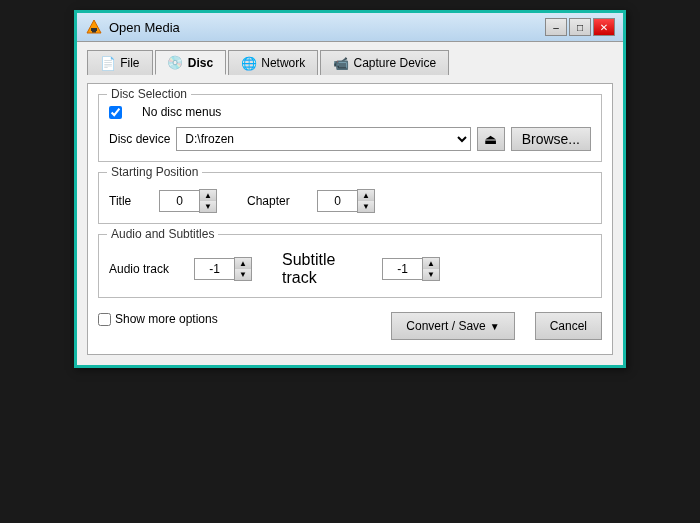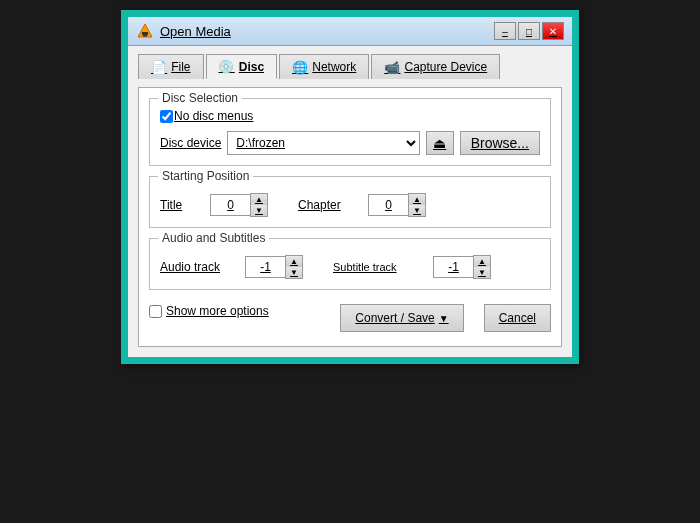--- a/index.html
+++ b/index.html
@@ -17,29 +17,28 @@
     .vlc-bg {
       width: 700px;
       height: 523px;
       background: #1a1a1a;
       position: relative;
       display: flex;
       align-items: center;
       justify-content: center;
     }
     .dialog {
-      width: 458px;
+      width: 552px;
       background: #f0f0f0;
-      border: 7px solid #14b8a6;
+      border: 3px solid #14b8a6;
       box-shadow: 2px 2px 8px rgba(0,0,0,0.5);
       position: absolute;
       top: 10px;
       left: 50%;
       transform: translateX(-50%);
-      text-decoration: underline;
     }
     .titlebar {
       background: linear-gradient(to bottom, #d6e8f7, #b8d4ed);
       padding: 5px 8px;
       display: flex;
       align-items: center;
       justify-content: space-between;
       border-bottom: 1px solid #999;
     }
     .titlebar-left {
@@ -134,21 +133,21 @@
     }
     .radio-item {
       display: flex;
       align-items: center;
       gap: 4px;
       font-size: 12px;
     }
     .checkbox-row {
       display: flex;
       align-items: center;
-      gap: 1px;
+      gap: 20px;
       font-size: 12px;
     }
     
     .device-row {
       display: flex;
       align-items: center;
       gap: 6px;
       margin-top: 8px;
     }
     .device-label {
@@ -233,21 +232,21 @@
       display: flex;
       align-items: center;
       gap: 10px;
       margin-top: 6px;
     }
     .audio-label {
       font-size: 12px;
       width: 75px;
     }
     .subtitle-label {
-      font-size: 11px;
+      font-size: 16px;
       margin-left: 20px;
       width: 90px;
     }
     
     .bottom-area {
       display: flex;
       align-items: flex-start;
       justify-content: space-between;
       margin-top: 8px;
       padding: 4px 0;

